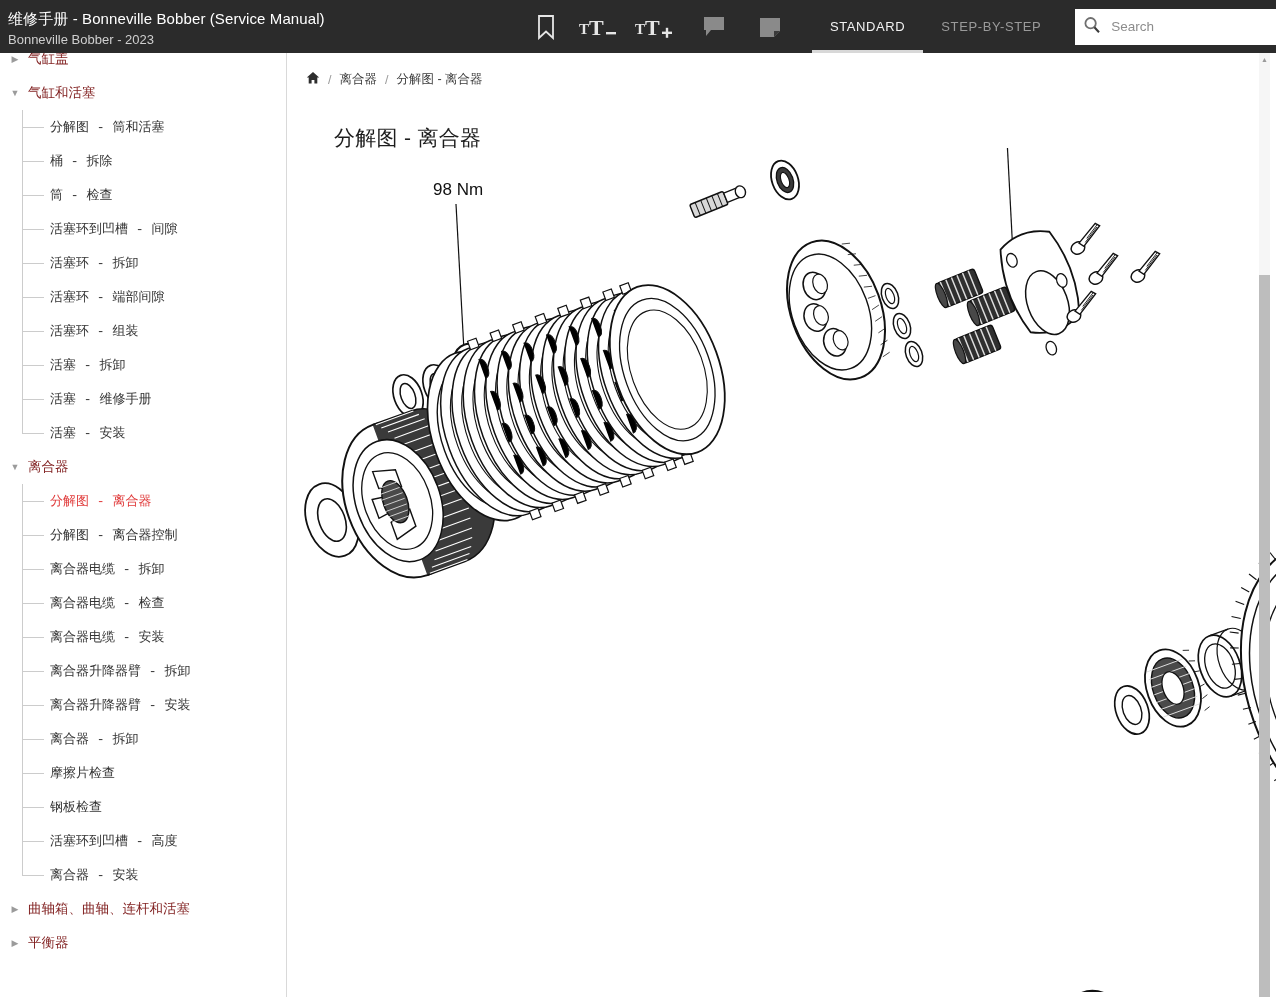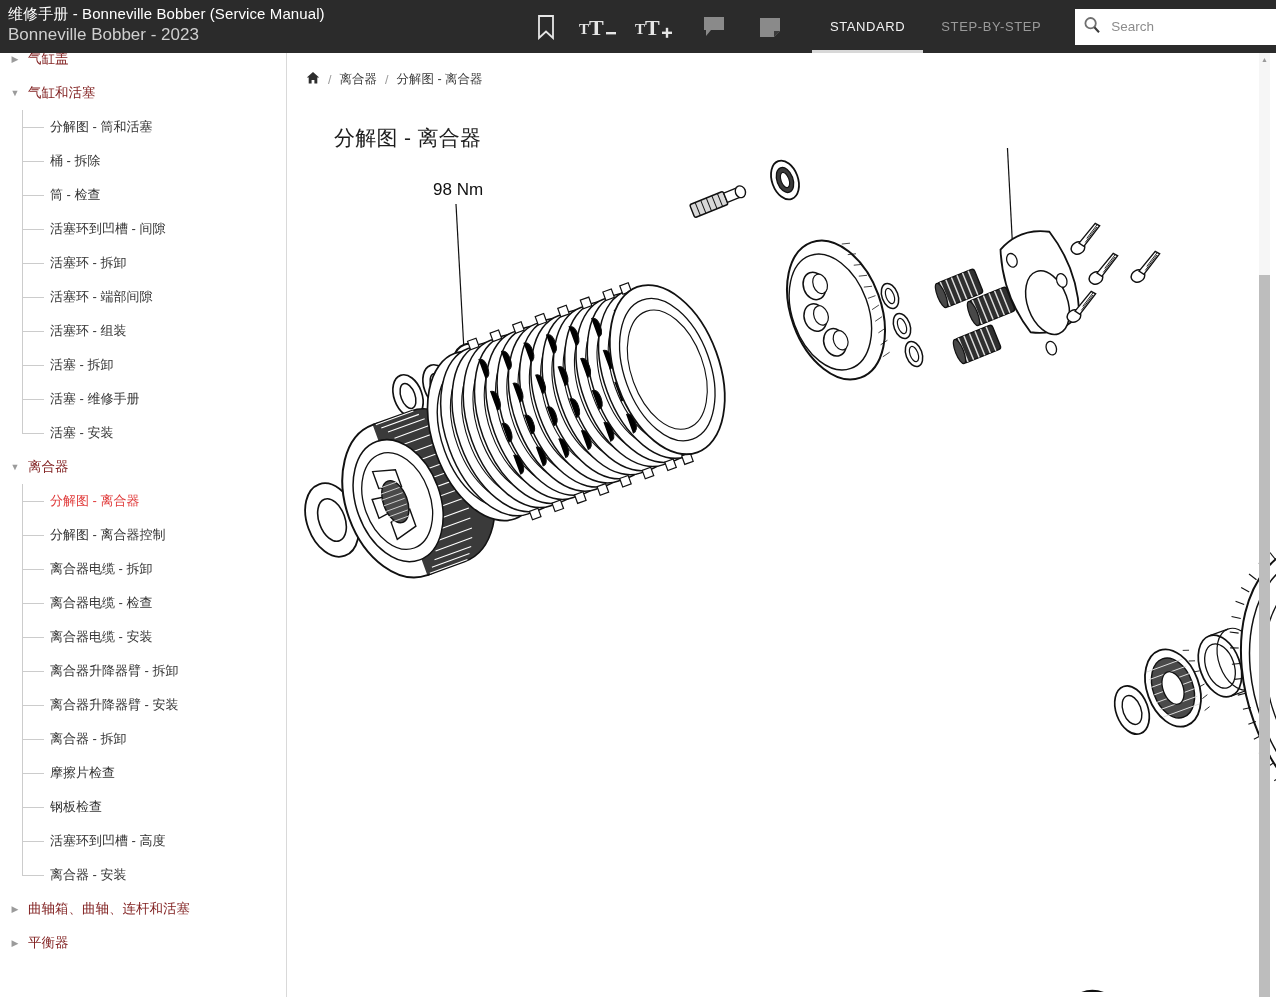--- a/index.html
+++ b/index.html
@@ -18,32 +18,32 @@
   #topbar {
     position: absolute; top: 0; left: 0;
     width: 1276px; height: 53px;
     background: #2b2b2b;
     display: flex; align-items: stretch;
     z-index: 30;
   }
   #title-block {
     padding-left: 8px; padding-top: 4px;
     width: 500px; flex: 0 0 500px;
-    display: flex; flex-direction: column; 
+    display: flex; flex-direction: column; justify-content: center;
   }
   #doc-title {
     color: #ffffff;
     font-size: 15px;
     line-height: 19px;
     letter-spacing: .1px;
     white-space: nowrap;
   }
   #doc-subtitle {
     color: #cfcfcf;
-    font-size: 17px;
+    font-size: 13px;
     line-height: 16px;
     margin-top: 4px;
     white-space: nowrap;
   }
 
   #toolbar {
     flex: 1 1 auto;
     display: flex; align-items: center;
     gap: 0px;
     padding-left: 18px;
@@ -146,20 +146,21 @@
     content: "";
     position: absolute;
     left: 22px; top: 50%;
     width: 22px; height: 1px;
     background: #cccccc;
   }
   .leaf-label {
     font-size: 13px;
     color: #333333;
     white-space: nowrap;
+    font-family: Liberation Mono, monospace;
   }
   .leaf-row.active .leaf-label { color: #e03a3a; }
 
   
   #sb-scroll {
     position: absolute;
     top: 53px; right: 6px;
     width: 11px; height: 944px;
     background: #f6f6f6;
     z-index: 5;

